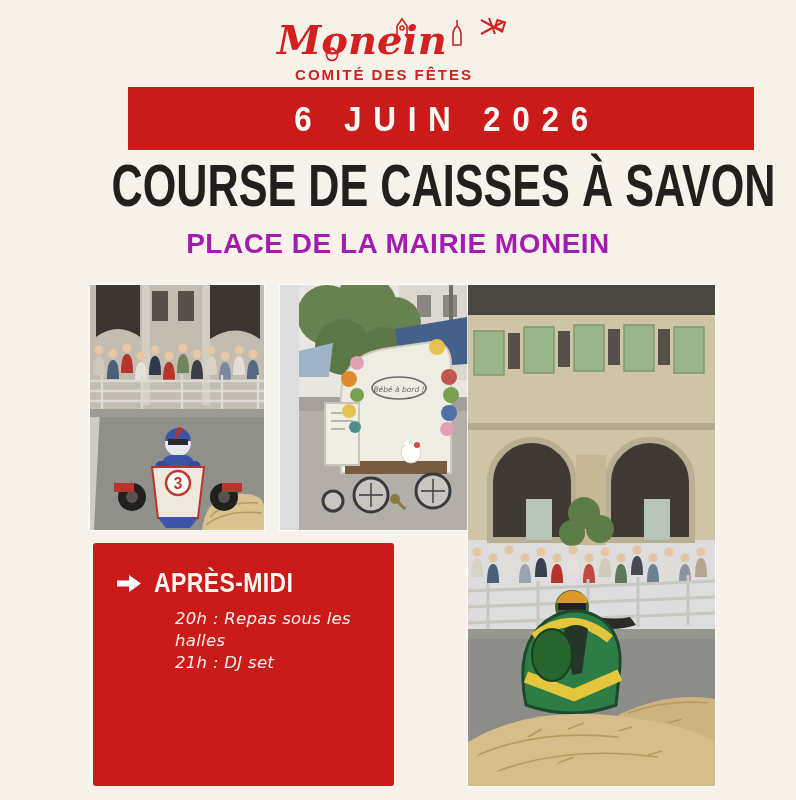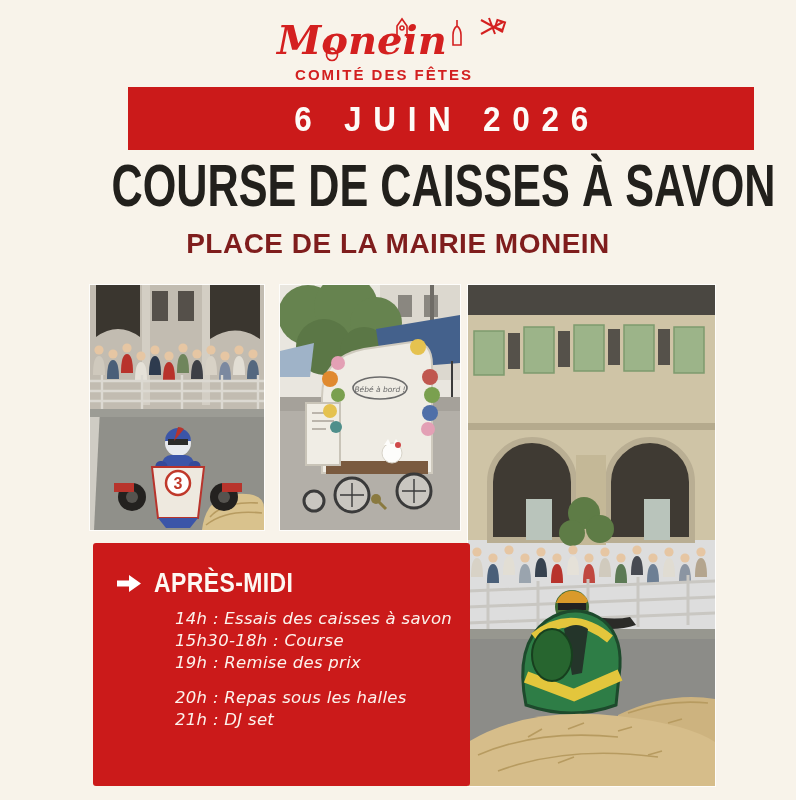--- a/index.html
+++ b/index.html
@@ -29,33 +29,33 @@
   }
 
   
   .main-title{
     position:absolute;top:154px;left:0;width:796px;text-align:center;
     color:#22201c;font-weight:bold;font-size:60px;line-height:1.05;
     transform:scaleX(.72);transform-origin:center;white-space:nowrap;
   }
   .location{
     position:absolute;top:228px;left:0;width:796px;text-align:center;
-    color:#7f1d1d;font-weight:bold;font-size:28px;letter-spacing:.5px;
+    color:#a21caf;font-weight:bold;font-size:28px;letter-spacing:.5px;
   }
 
   
   .photo{position:absolute;overflow:hidden;background:#ddd;box-shadow:0 0 0 1px rgba(255,255,255,.8);}
   .photo svg{display:block;}
   .photo-left{left:90px;top:285px;width:174px;height:245px;}
-  .photo-middle{left:280px;top:285px;width:180px;height:245px;}
+  .photo-middle{left:280px;top:285px;width:180px;height:245px;padding-left:19px;}
   .photo-right{left:468px;top:285px;width:247px;height:501px;}
 
   
   .schedule{
-    position:absolute;left:93px;top:543px;width:377px;height:243px;
+    position:absolute;left:93px;top:543px;width:301px;height:243px;
     background:#cb1a1a;border-radius:3px;box-sizing:border-box;
     padding:22px 0 0 24px;color:#fdf8f3;
   }
   .sched-heading{display:flex;align-items:center;gap:13px;margin-top:2px;}
   .sched-heading .htxt{
     font-weight:bold;font-size:28px;letter-spacing:.5px;
     transform:scaleX(.82);transform-origin:left center;white-space:nowrap;
   }
   .sched-items{
     margin:9px 0 13px 58px;
@@ -337,25 +337,20 @@
   </div>
 
   <div class="schedule">
 
     <div class="sched-heading">
       <svg class="arrow-icon" width="24" height="17" viewBox="0 0 24 17">
         <polygon points="0,5.5 12,5.5 12,0 24,8.5 12,17 12,11.5 0,11.5" fill="#ffffff"></polygon>
       </svg>
       <span class="htxt">APRÈS-MIDI</span>
     </div>
-    <div class="sched-items">
-      <div>14h : Essais des caisses à savon</div>
-      <div>15h30-18h : Course</div>
-      <div>19h : Remise des prix</div>
-    </div>
 
     <div class="sched-items">
       <div>20h : Repas sous les halles</div>
       <div>21h : DJ set</div>
     </div>
 
   </div>
 </div>
 
 </body></html>

